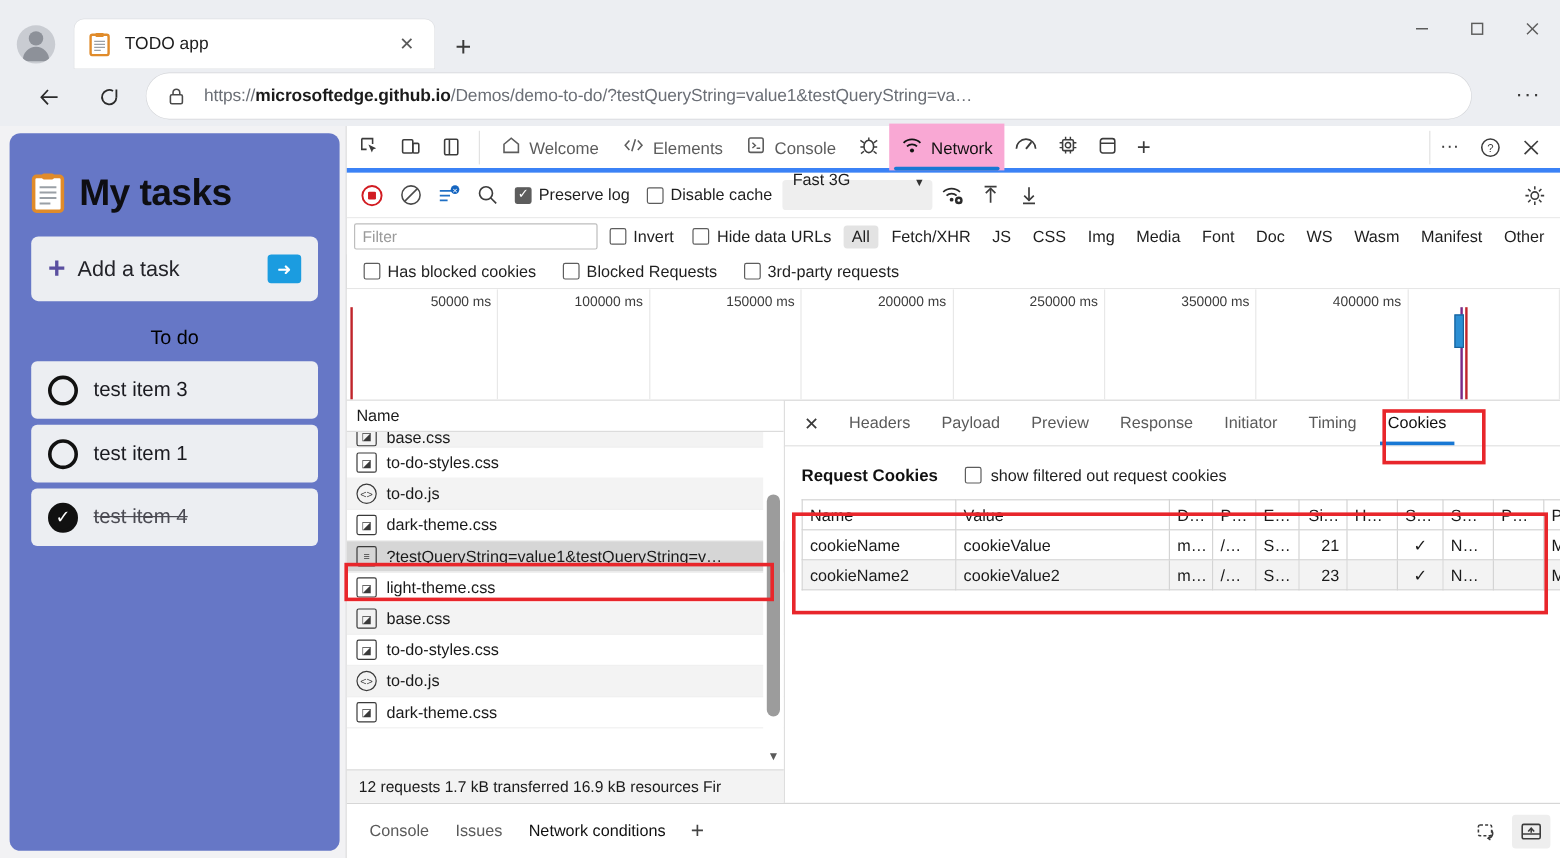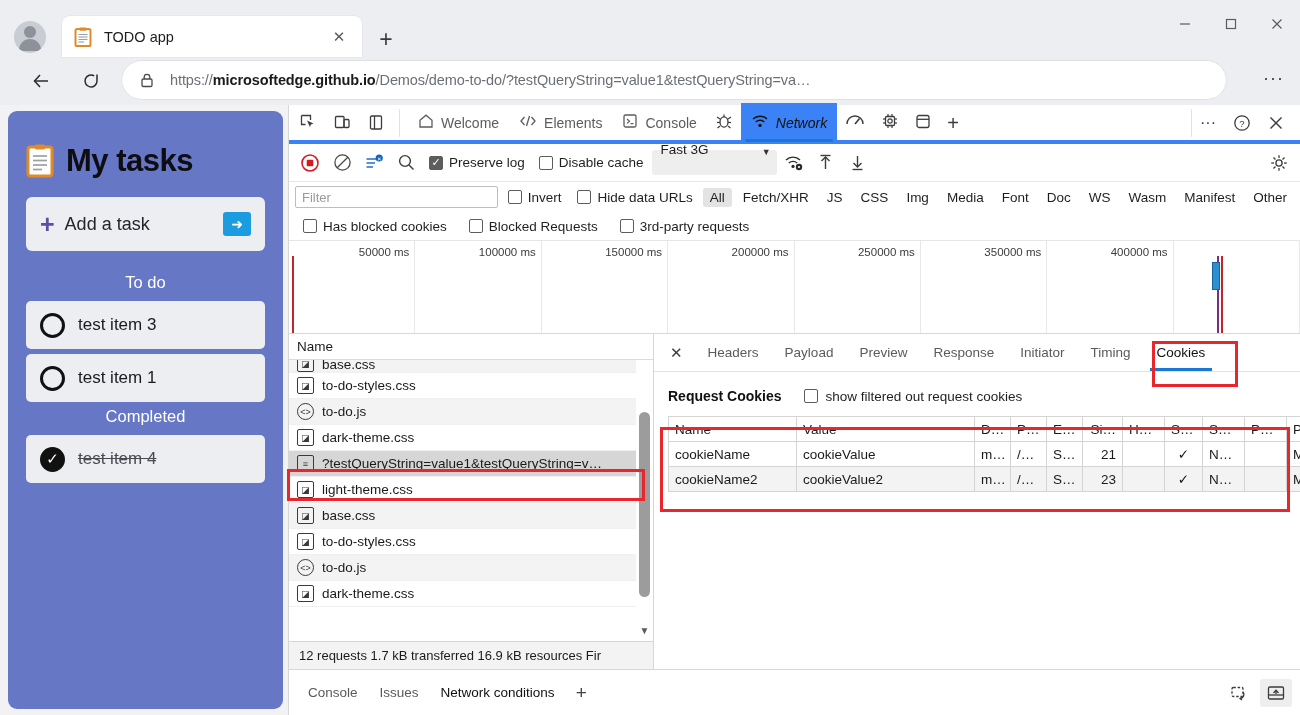--- a/index.html
+++ b/index.html
@@ -73,21 +73,21 @@
   .add-task {
     background:#eceef2; border-radius:6px; height:54px; display:flex; align-items:center;
     padding:0 14px; margin-bottom:22px;
   }
   .plus { color:#5a4fa0; font-size:25px; font-weight:bold; margin-right:10px; line-height:0;}
   .add-task-label { font-size:18px; color:#24242a; flex:1;}
   .go-btn {
     width:28px;height:24px;background:#1b9ce0;border-radius:3px;
     display:flex;align-items:center;justify-content:center;color:#fff;font-size:14px;
   }
-  .section-label { text-align:center; color:#ffffff; font-size:16.5px; margin:2px 0 9px 0;}
+  .section-label { text-align:center; color:#000000; font-size:16.5px; margin:2px 0 9px 0;}
   .task {
     background:#eceef2; border-radius:5px; height:48px; display:flex; align-items:center;
     padding:0 0 0 14px; margin-bottom:5px;
   }
   .circle { width:25px;height:25px;border:3px solid #111; border-radius:50%; margin-right:13px; flex:0 0 auto;}
   .circle.done { background:#111; display:flex;align-items:center;justify-content:center; color:#fff; font-size:15px; border-color:#111;}
   .task-label { font-size:17px; color:#1a1a20;}
   .task-label.done { text-decoration: line-through; color:#4a4a52;}
 
   
@@ -100,21 +100,21 @@
     height:39px; display:flex; align-items:center; border-bottom:4px solid #3b82f6; background:#fff;
     padding-left:4px;
   }
   .dock-icons { display:flex; align-items:center; gap:4px; padding-right:8px; border-right:1px solid #e2e2e2; height:28px;}
   .dock-icons > div { width:30px;height:28px; display:flex;align-items:center;justify-content:center;}
   .dt-tabs { display:flex; align-items:stretch; height:39px; padding-left:8px; flex:1;}
   .dt-tab {
     display:flex; align-items:center; gap:7px; padding:0 10px; font-size:14px; color:#5c5c5c;
     position:relative; white-space:nowrap;
   }
-  .dt-tab.active { color:#121212; background:#3b82f6;font-style:italic; }
+  .dt-tab.active { color:#121212; background:#f9a8d4; }
   .dt-tab.active:after {
     content:""; position:absolute; left:4px; right:4px; bottom:0; height:3px; background:#1878d4; border-radius:2px;
   }
   .dt-tab.icon-only { padding:0 8px; }
   .dt-right { display:flex; align-items:center; gap:2px; padding-right:8px; border-left:1px solid #e2e2e2; margin-left:4px; height:28px;}
   .dt-right > div { width:32px;height:28px;display:flex;align-items:center;justify-content:center; color:#3c3c3c; font-size:16px;}
 
   .dt-toolbar {
     height:38px; display:flex; align-items:center; gap:2px; padding:0 6px;
     border-bottom:1px solid #e6e6e6; background:#fff;
@@ -319,21 +319,20 @@
       <div class="section-label">To do</div>
       <div class="task">
         <div class="circle"></div>
         <div class="task-label">test item 3</div>
       </div>
       <div class="task">
         <div class="circle"></div>
         <div class="task-label">test item 1</div>
       </div>
 
-      <div class="section-label">Completed</div>
       <div class="task">
         <div class="circle done">✓</div>
         <div class="task-label done">test item 4</div>
       </div>
     </div>
   </div>
 
   <div class="devtools">
 
     <div class="dt-tabbar">

